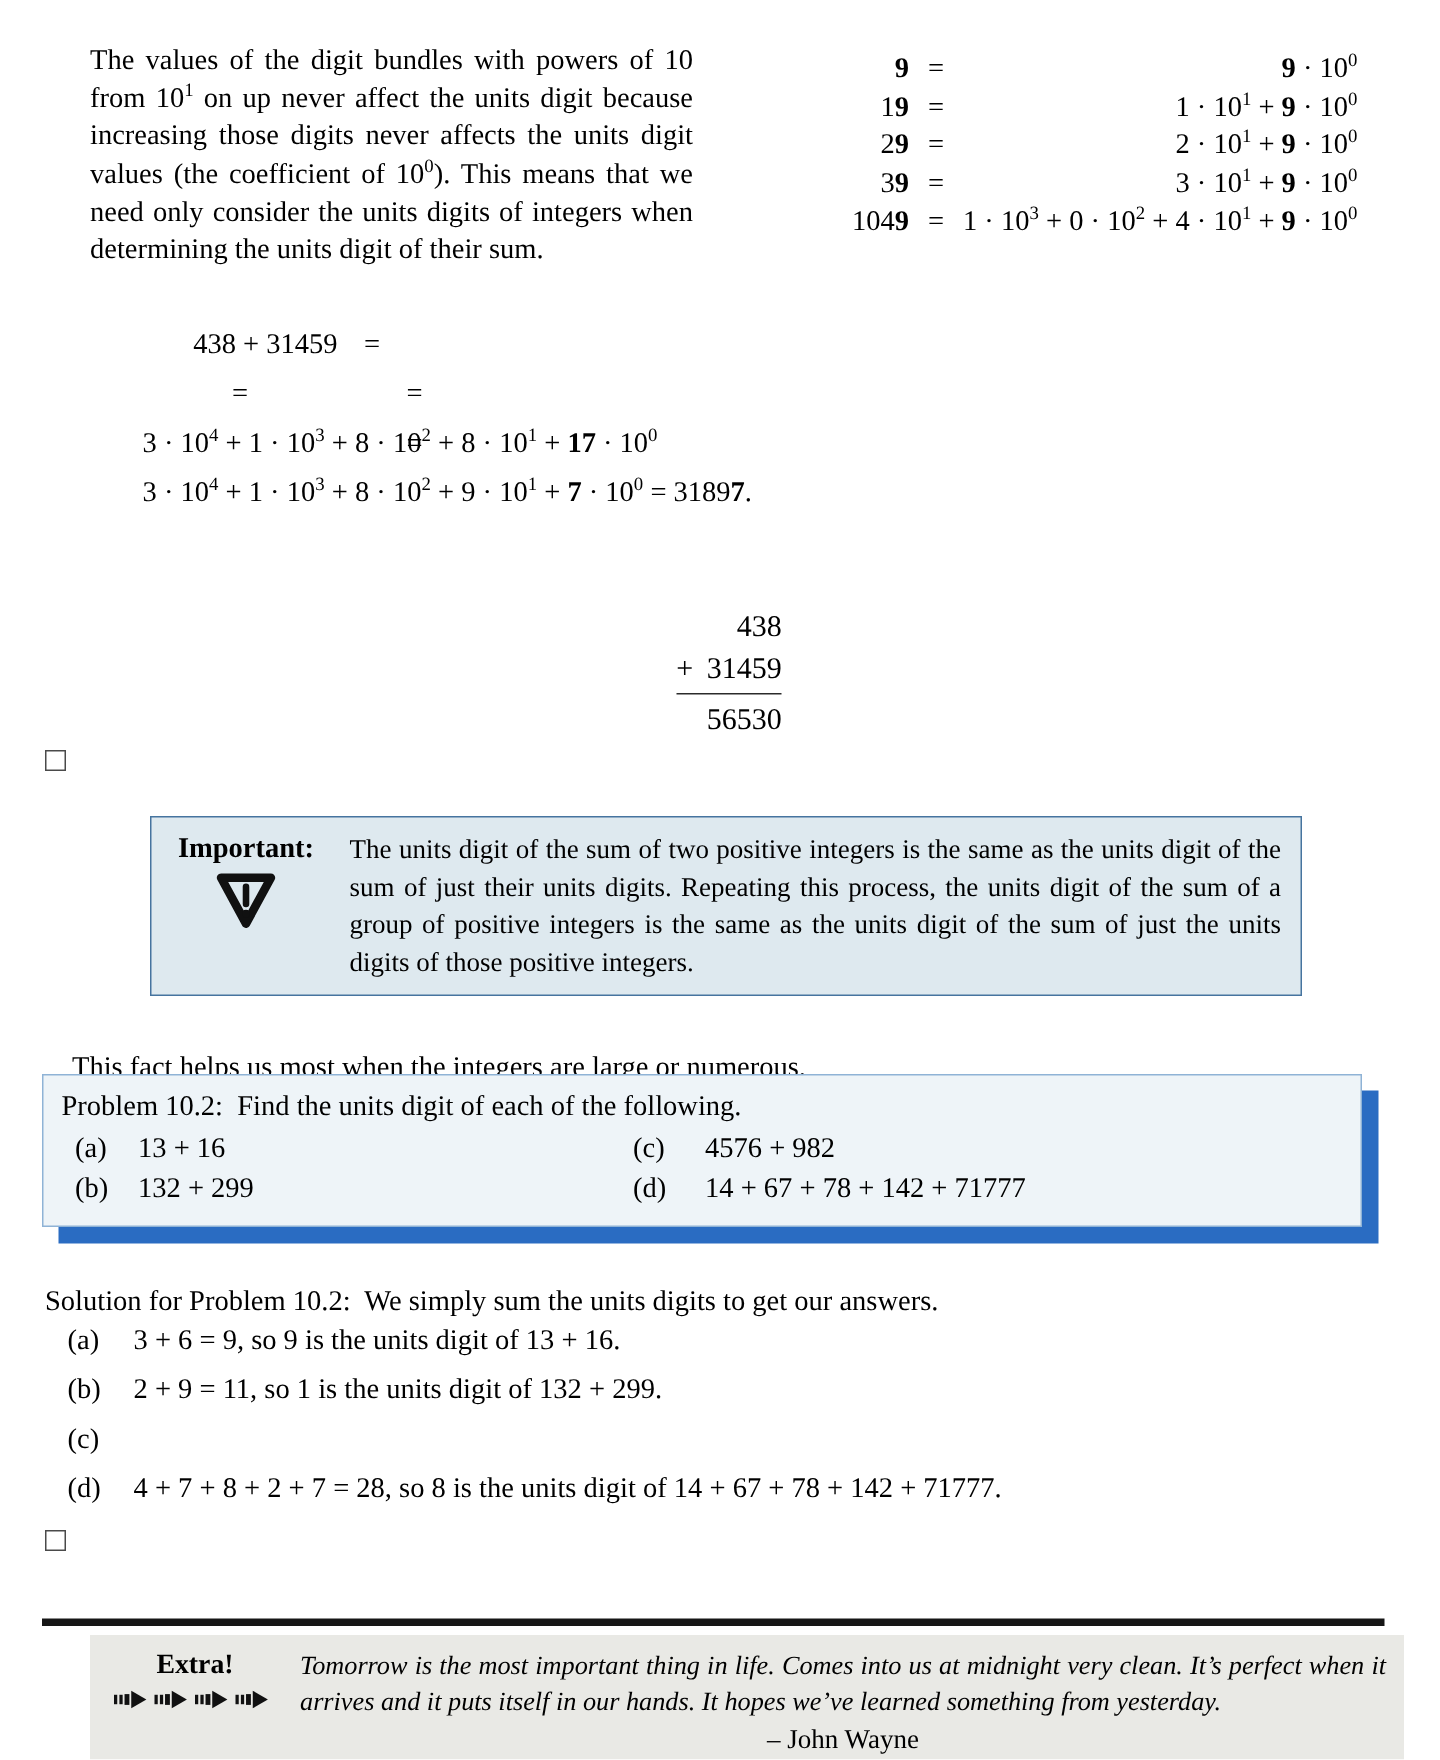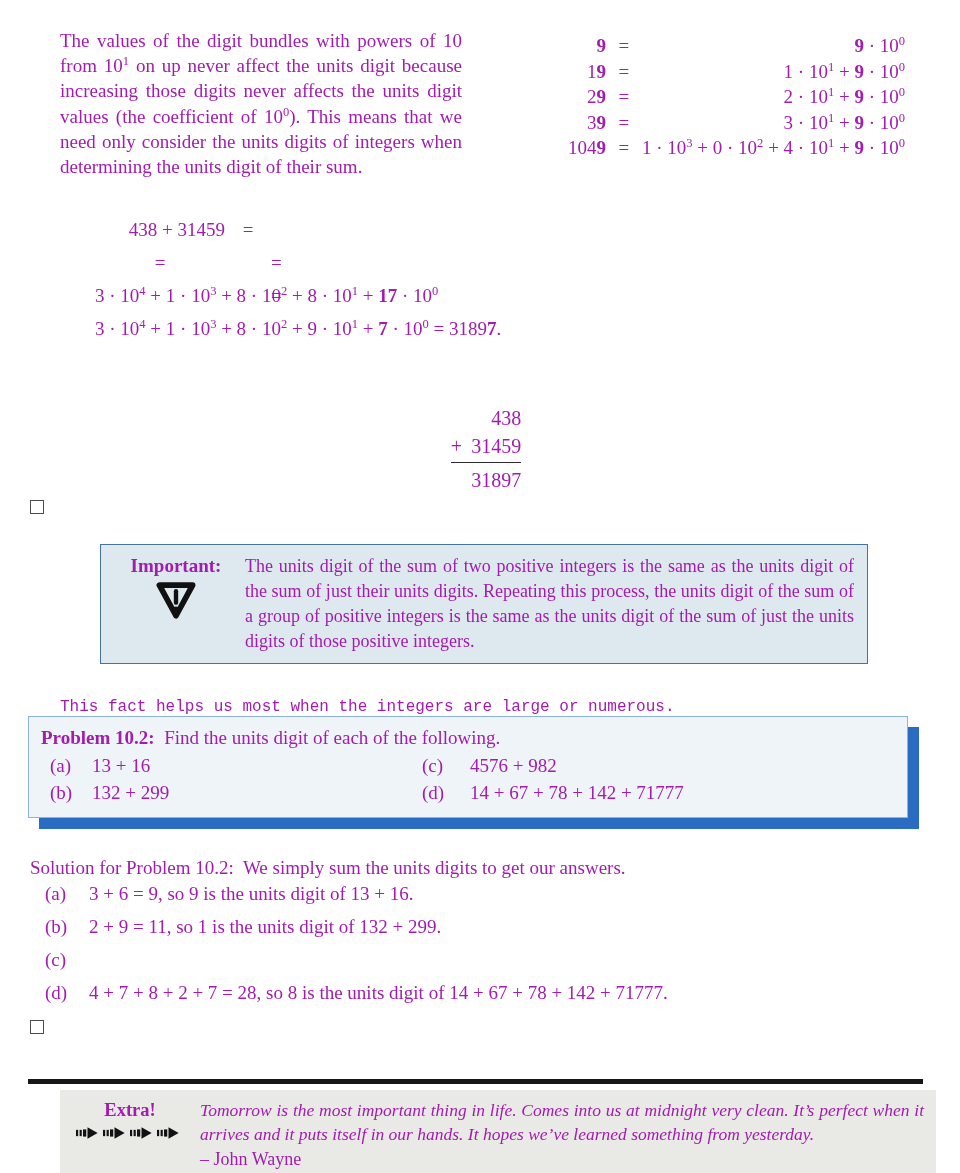--- a/index.html
+++ b/index.html
@@ -1,18 +1,18 @@
 <!DOCTYPE html>
 <html><head>
 <meta charset="utf-8">
 <style>
   html,body{margin:0;padding:0;background:#ffffff;}
   .page{
     position:relative;width:960px;height:1173px;background:#ffffff;
-    font-family:"Liberation Serif","DejaVu Serif",serif;color:#a21caf;overflow:hidden;
+    font-family:"Liberation Serif","DejaVu Serif",serif;color:#000000;overflow:hidden;
   }
   sup{font-size:66%;line-height:0;vertical-align:super;}
   b{font-weight:bold;}
 
   
   .intro-para{position:absolute;top:9px;left:60px;width:402px;font-size:19px;line-height:25.2px;text-align:justify;}
   .expansions{position:absolute;top:33px;right:55px;display:grid;grid-template-columns:105px 36px auto;
     font-size:19px;line-height:25.6px;white-space:nowrap;}
   .exp-lhs{text-align:right;}
   .exp-eq{text-align:center;}
@@ -31,55 +31,55 @@
   .addstack .inner{display:inline-block;text-align:right;}
   .addstack .plus{padding-right:9px;}
   .addstack .sum{border-top:1.8px solid #2b2b2b;padding-top:3px;margin-top:2px;}
 
   .qed{position:absolute;left:30px;width:12px;height:12px;border:1.7px solid #4a4a4a;background:#fff;}
   .qed1{top:500px;}
   .qed2{top:1020px;}
 
   
   .important{position:absolute;top:544px;left:100px;width:768px;box-sizing:border-box;
-    background:#dee9ef;border:1px solid #46749f;display:flex;gap:10px;padding:9px 13px 9px 16px;}
+    background:#dee9ef;border:1px solid #46749f;display:flex;gap:10px;padding:9px 13px 9px 4px;}
   .imp-side{width:118px;flex:none;text-align:center;}
   .imp-label{font-weight:bold;font-size:19px;line-height:24px;}
   .imp-icon{margin-top:1px;}
   .imp-text{flex:1;font-size:18px;line-height:25px;text-align:justify;}
 
-  .note2{position:absolute;top:682px;left:60px;font-size:16px;font-family:Liberation Mono, monospace;}
+  .note2{position:absolute;top:682px;left:48px;font-size:19px;}
 
   
   .problem{position:absolute;top:716px;left:28px;width:880px;box-sizing:border-box;
     background:#eef4f8;border:1.5px solid #8fb3d6;box-shadow:11px 11px 0 0 #2a6cc2;
     padding:7px 12px 11px;}
   .prob-title{font-size:19px;line-height:27px;}
-  .prob-title .lbl{font-weight:bold;}
+  .prob-title .lbl{font-weight:normal;}
   .prob-items{display:grid;grid-template-columns:42px 330px 48px auto;font-size:19px;line-height:26.5px;
     margin-top:2px;padding-left:9px;white-space:nowrap;}
 
   .solution-line{position:absolute;top:838px;left:30px;font-size:19px;}
   .sol-label{}
 
   .steps{position:absolute;top:883px;left:45px;font-size:19px;}
   .step{display:flex;margin-bottom:12px;line-height:21px;white-space:nowrap;}
   .step-key{width:44px;flex:none;}
 
   .rule{position:absolute;top:1079px;left:28px;width:895px;height:5px;background:#161616;}
 
   
   .extra{position:absolute;top:1090px;left:60px;width:876px;box-sizing:border-box;
     background:#e9e9e5;display:flex;gap:12px;padding:8px 12px 6px 12px;}
   .extra-side{width:116px;flex:none;text-align:center;}
   .extra-label{font-weight:bold;font-size:18.5px;line-height:24px;}
   .extra-arrows{margin-top:4px;}
   .extra-body{flex:1;font-size:17.5px;line-height:24px;}
   .extra-quote{font-style:italic;text-align:justify;}
-  .extra-attr{text-align:left;font-size:18px;margin-top:1px;}
+  .extra-attr{text-align:center;font-size:18px;margin-top:1px;}
 </style>
 </head>
 <body>
 
 <div class="page">
 
   <p class="intro-para">The values of the digit bundles with powers of 10 from 10<sup>1</sup> on up never affect the units digit because increasing those digits never affects the units digit values (the coefficient of 10<sup>0</sup>). This means that we need only consider the units digits of integers when determining the units digit of their sum.</p>
 
   <div class="expansions">
     <div class="exp-lhs"><b>9</b></div>
@@ -110,21 +110,21 @@
     <div></div>
     <div class="der-eq">=</div>
     <div class="der-rhs">3 · 10<sup>4</sup> + 1 · 10<sup>3</sup> + 8 · 10<sup>2</sup> + 9 · 10<sup>1</sup> + <b>7</b> · 10<sup>0</sup> = 3189<b>7</b>.</div>
   </div>
 
 
   <div class="addstack">
     <div class="inner">
       <div>438</div>
       <div><span class="plus">+</span><span>31459</span></div>
-      <div class="sum">31897</div>
+      <div class="sum">56530</div>
     </div>
   </div>
 
   <span class="qed qed1"></span>
 
   <div class="important">
     <div class="imp-side">
       <div class="imp-label">Important:</div>
       <div class="imp-icon">
         <svg width="46" height="42" viewBox="0 0 52 48">

